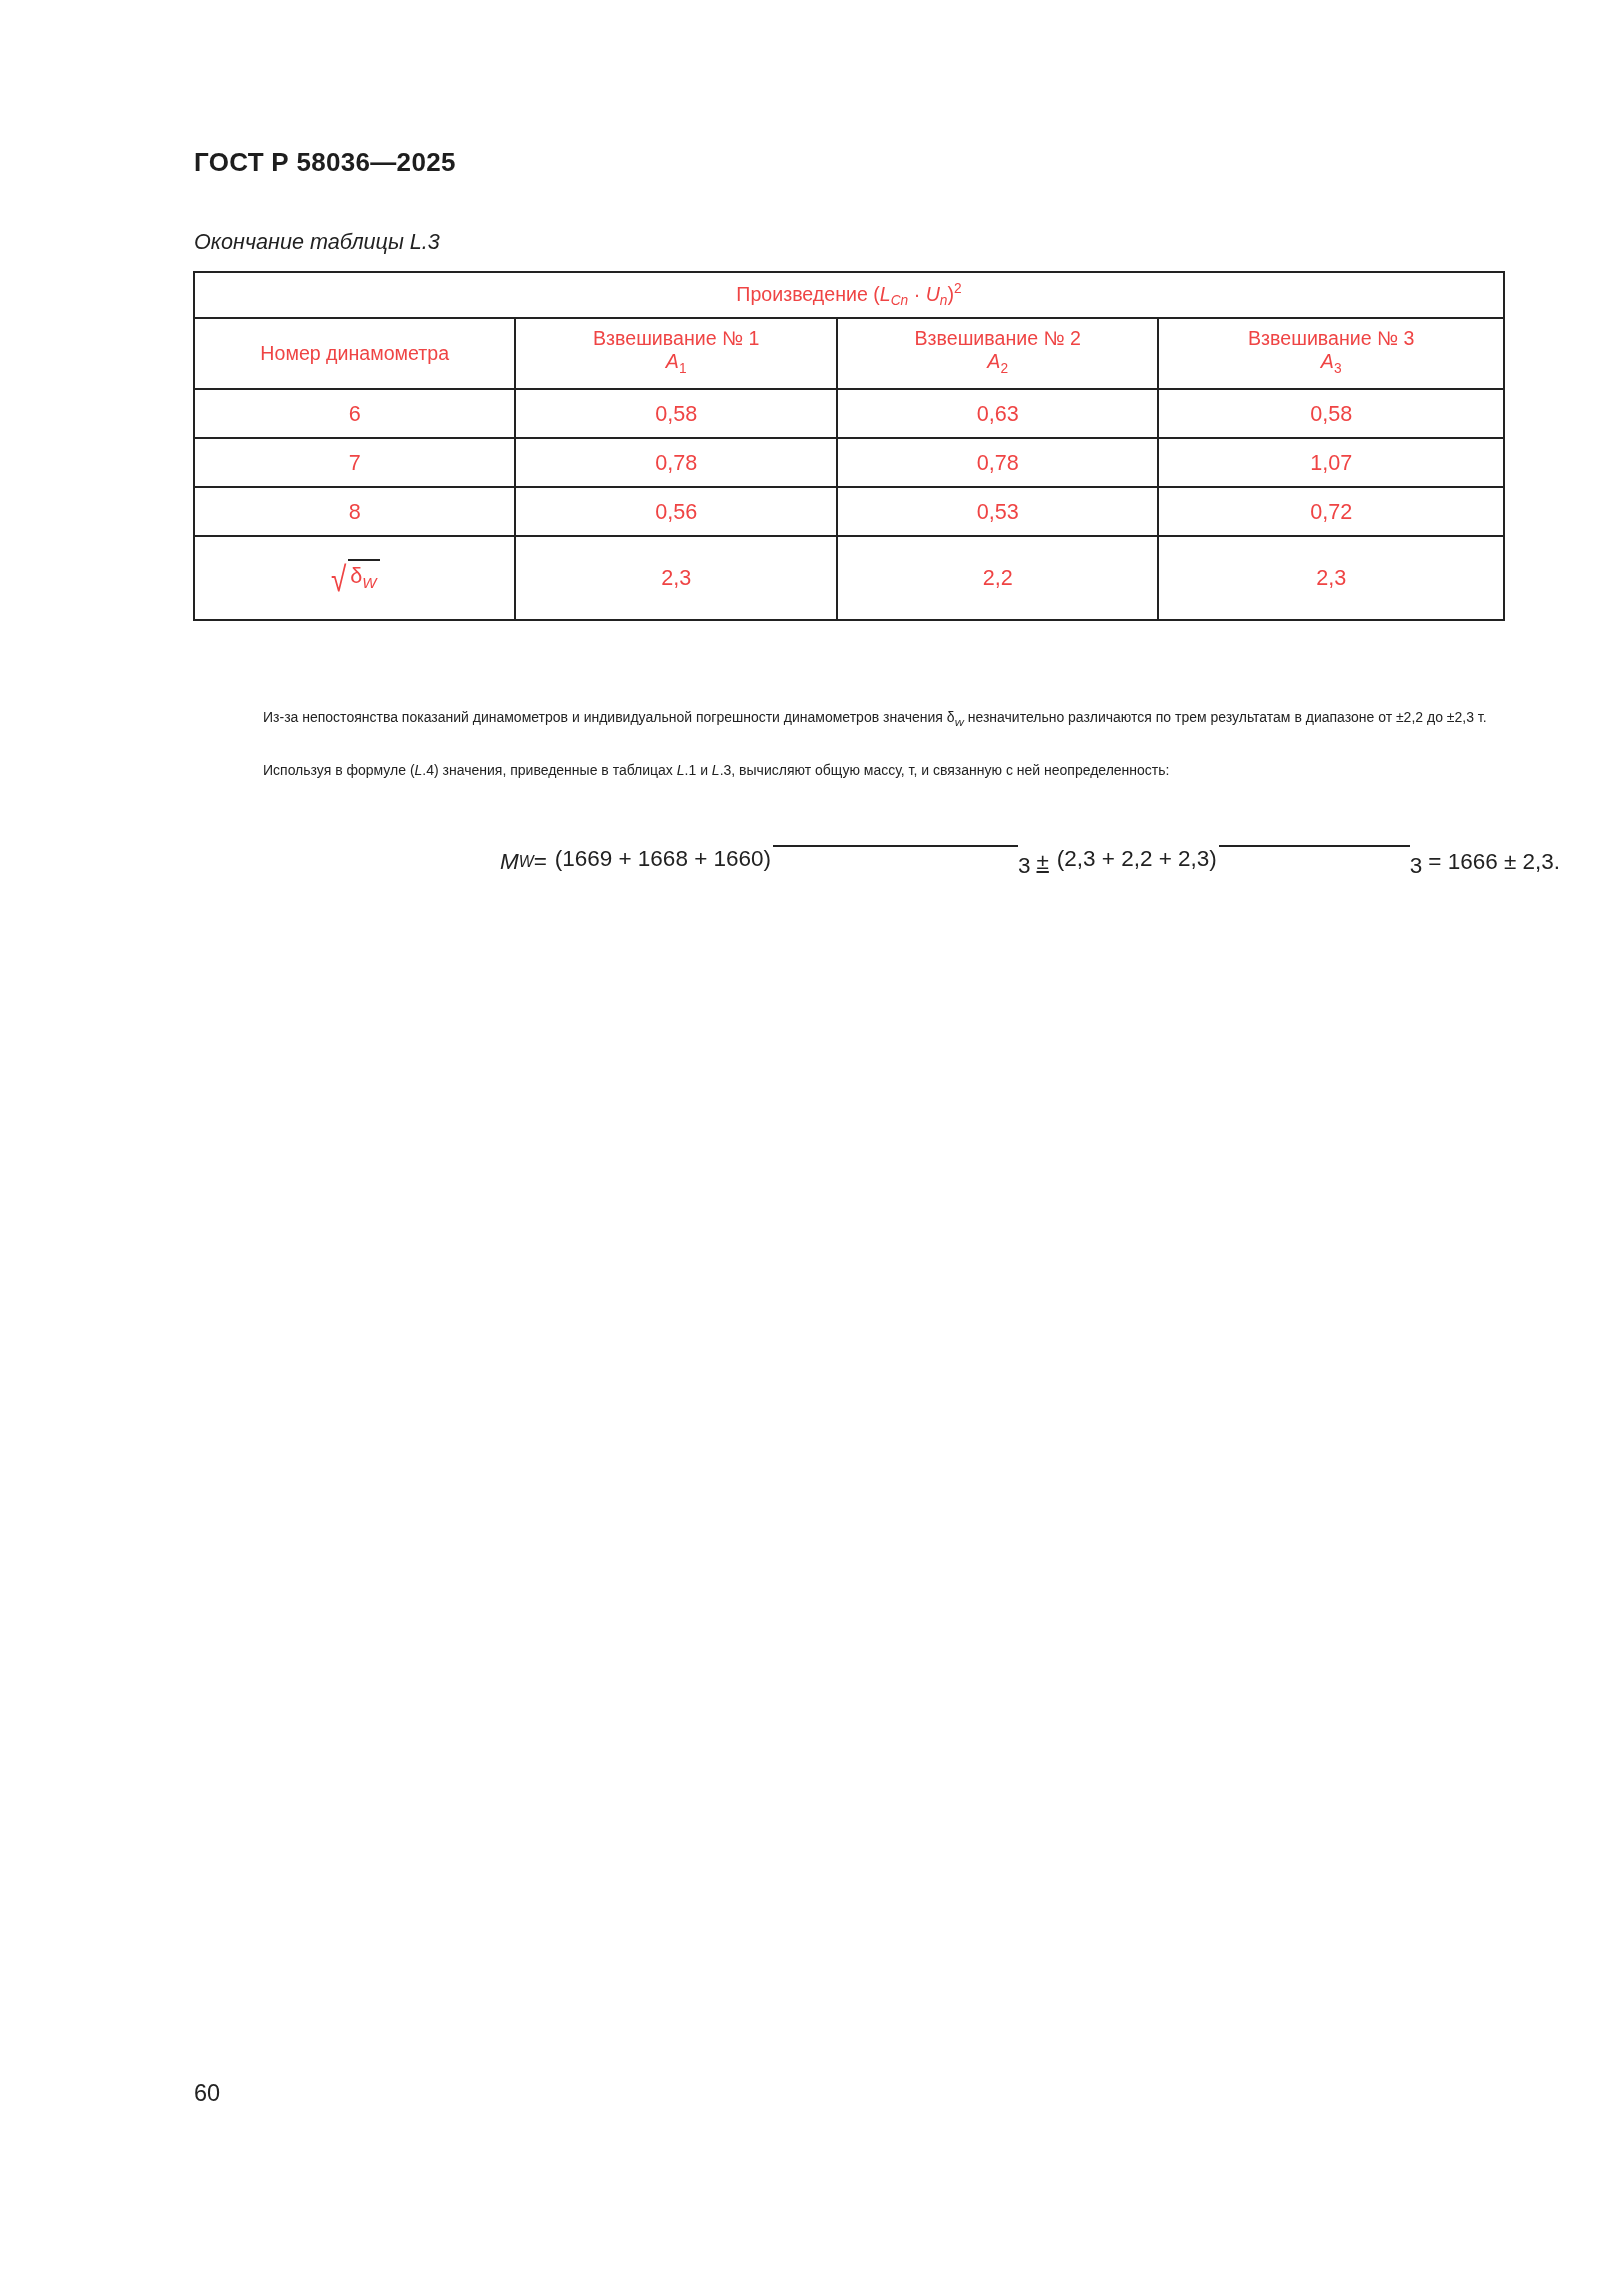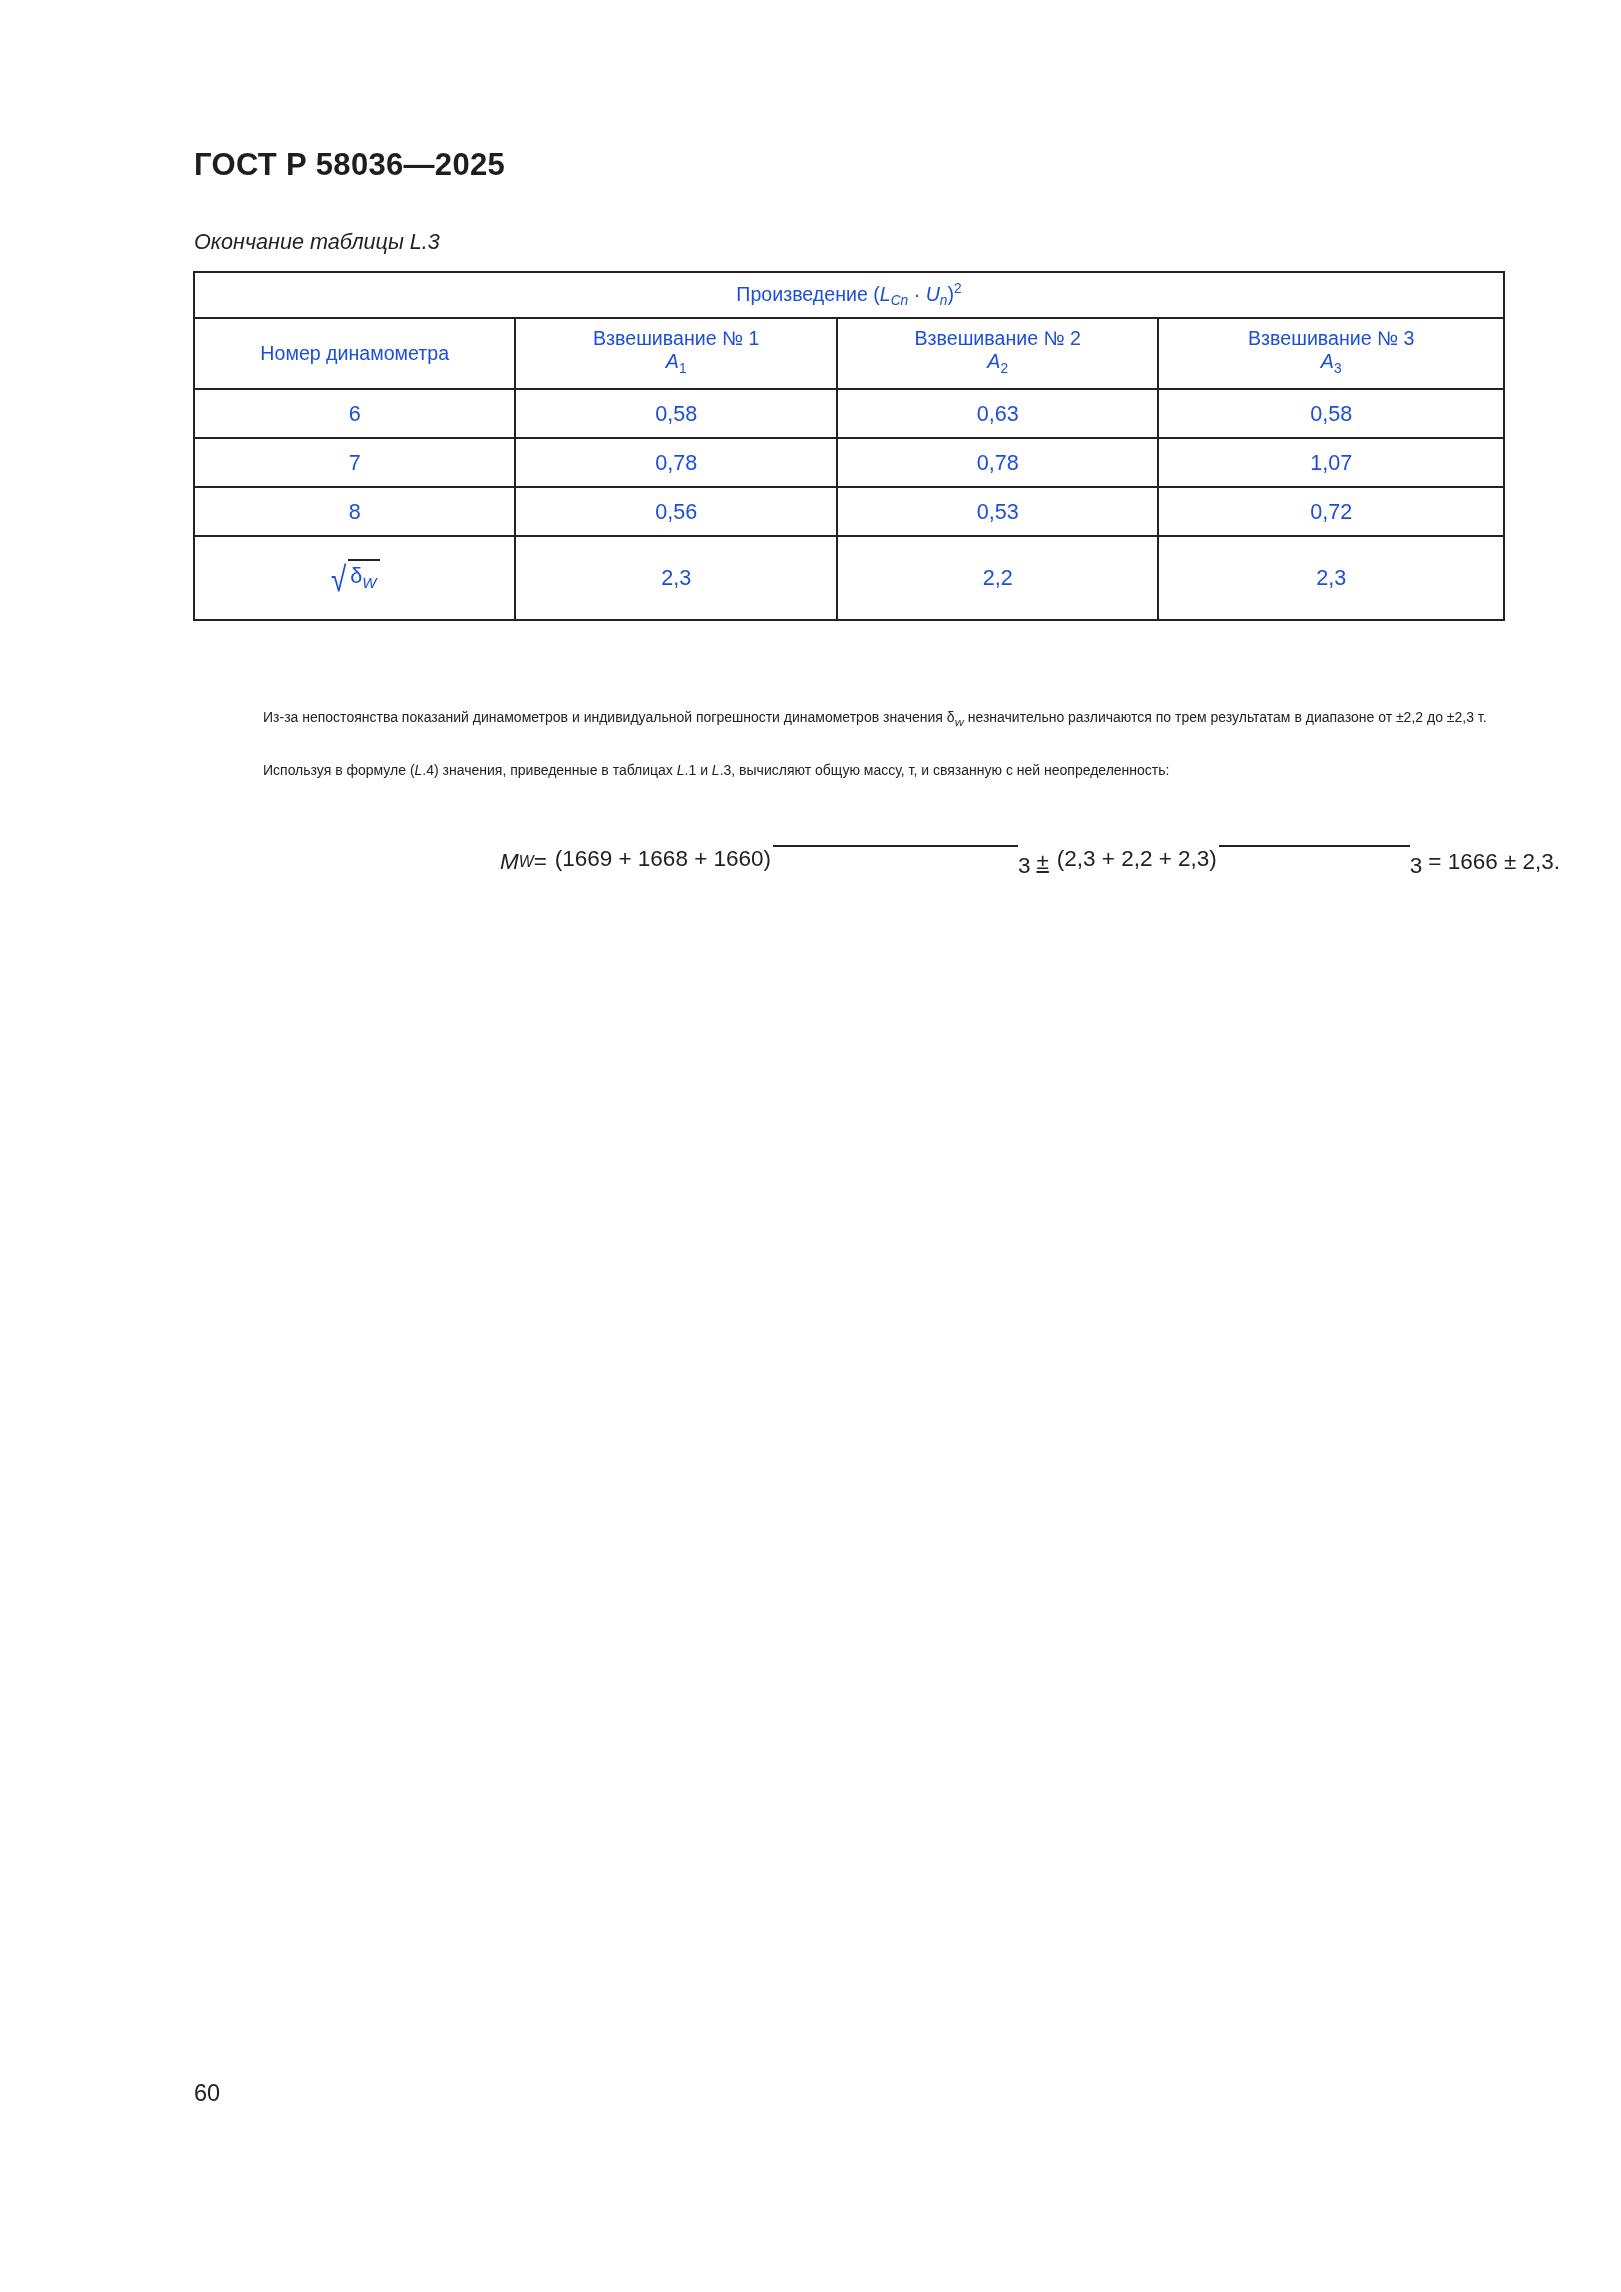--- a/index.html
+++ b/index.html
@@ -1,21 +1,21 @@
 <!DOCTYPE html>
 <html><head>
 <meta charset="utf-8">
 <style>
   html, body { margin: 0; padding: 0; background: #ffffff; }
   body { width: 1621px; height: 2293px; position: relative; overflow: hidden;
          font-family: "Liberation Sans", sans-serif; color: #222222; }
-  .page-header { position: absolute; left: 194px; top: 147px; font-size: 31px; font-weight: bold; letter-spacing: 0.3px; color: #1e1e1e; }
+  .page-header { position: absolute; left: 194px; top: 147px; font-size: 26px; font-weight: bold; letter-spacing: 0.3px; color: #1e1e1e; }
   .table-caption { position: absolute; left: 194px; top: 229px; font-size: 21.6px; font-style: italic; color: #222; }
   table.data { position: absolute; left: 193px; top: 271px; width: 1312px; border-collapse: collapse;
-               font-size: 21.6px; color: #1d4ed8; }
+               font-size: 21.6px; color: #ef4444; }
   table.data td, table.data th { border: 2px solid #222; text-align: center; font-weight: normal; padding: 0; }
   table.data { border: 2.9px solid #222; }
   .title-row td { height: 44px; font-size: 19.6px; }
   .head-row th { height: 69px; font-size: 19.6px; line-height: 23.5px; border-bottom: 5.9px double #222; }
   .num-row td { height: 47px; }
   .sum-row td { height: 51px; }
   .sqrt-row td { height: 82px; }
   .col0 { width: 327px; }
   .col1 { width: 327px; }
   .col2 { width: 327px; }

